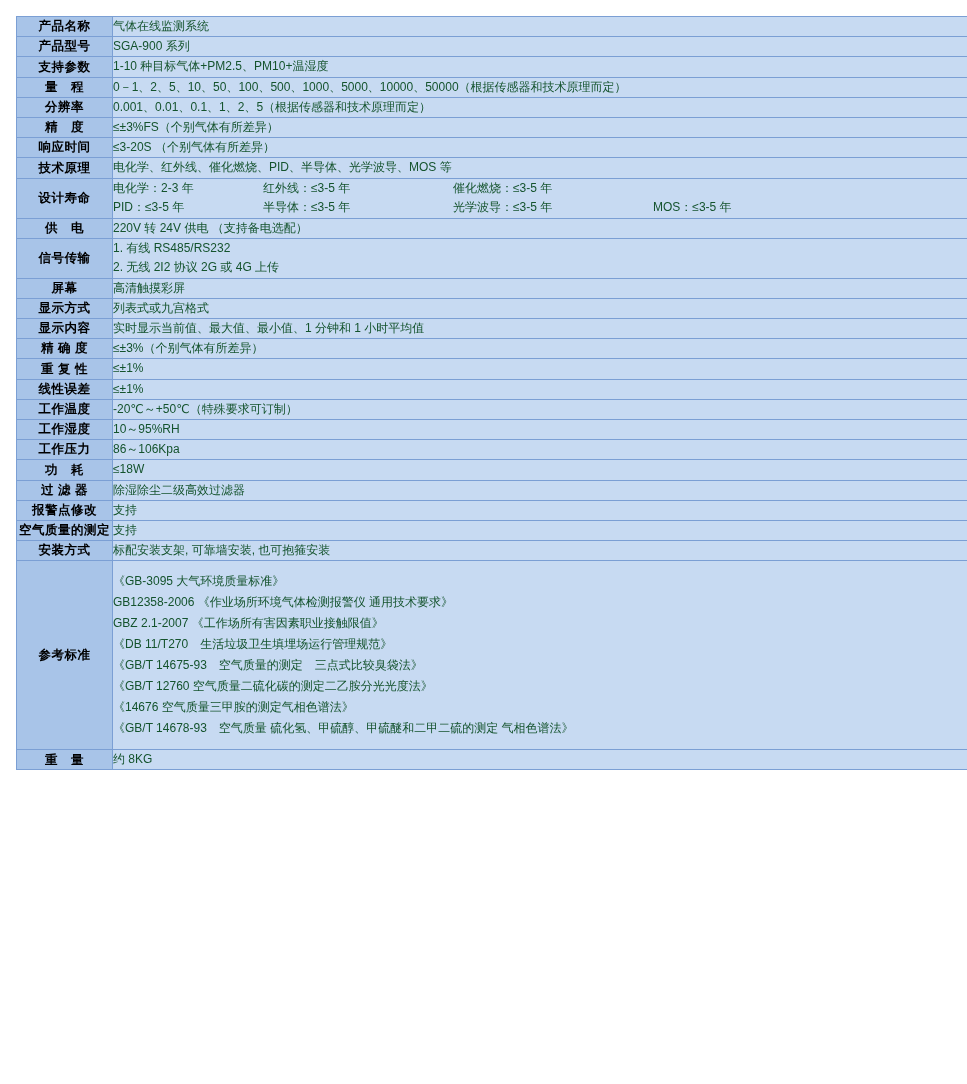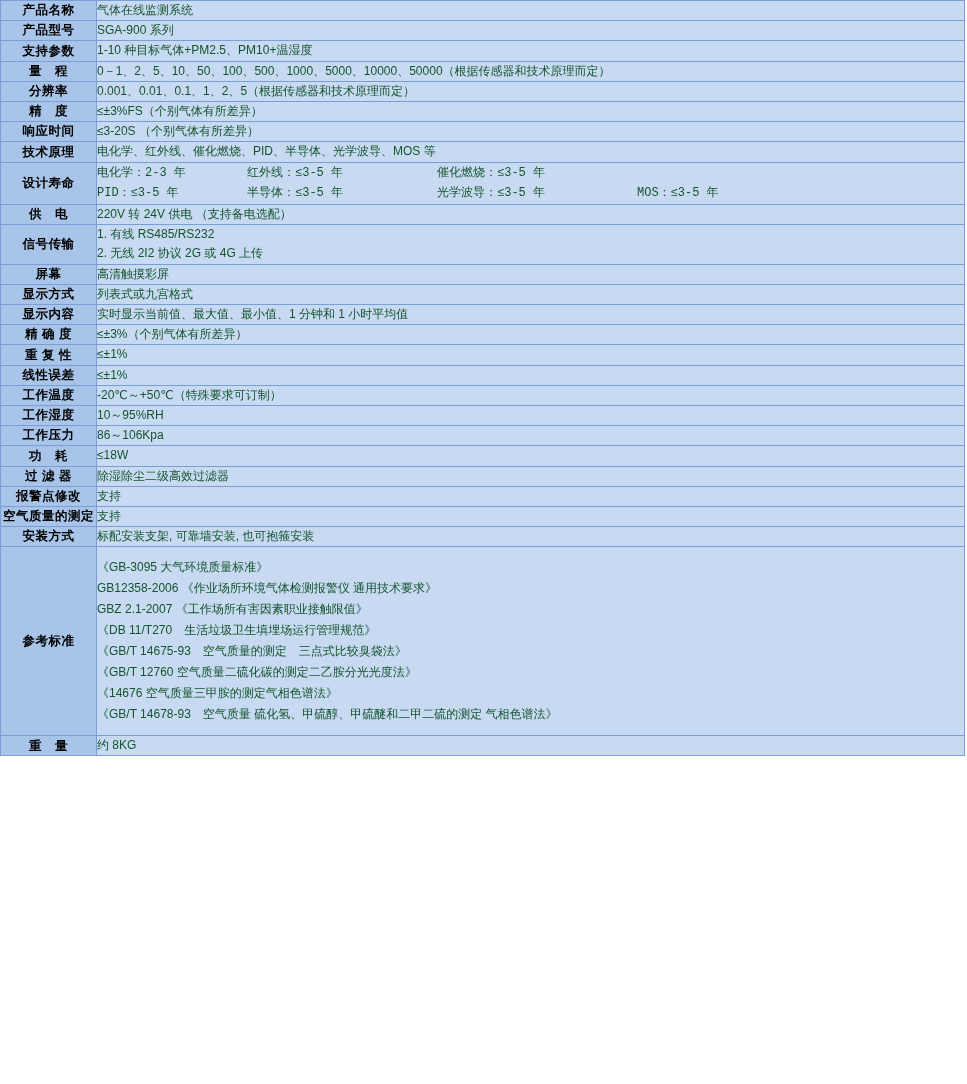--- a/index.html
+++ b/index.html
@@ -8,21 +8,21 @@
     background: #ffffff;
   }
   body {
     font-family: "Liberation Sans", "DejaVu Sans", sans-serif;
     font-size: 12px;
     color: #000;
   }
   .spec-wrap {
     width: 967px;
     box-sizing: border-box;
-    padding: 0;
+    padding: 16px;
   }
   table.spec {
     width: 965px;
     border-collapse: collapse;
     table-layout: fixed;
     margin: 0;
     border: 1px solid #7b9fd4;
   }
   table.spec td {
     border: 1px solid #7b9fd4;
@@ -54,21 +54,20 @@
   .life-grid {
     display: block;
   }
   .life-row {
     display: block;
     white-space: nowrap;
     line-height: 1.65;
   }
   .life-cell {
     display: inline-block;
-    font-family: Liberation Mono, monospace;
   }
   .lc1 { width: 150px; }
   .lc2 { width: 190px; }
   .lc3 { width: 200px; }
   .lc4 { width: 150px; }
   .ref-line {
     display: block;
     line-height: 1.75;
     white-space: nowrap;
   }

